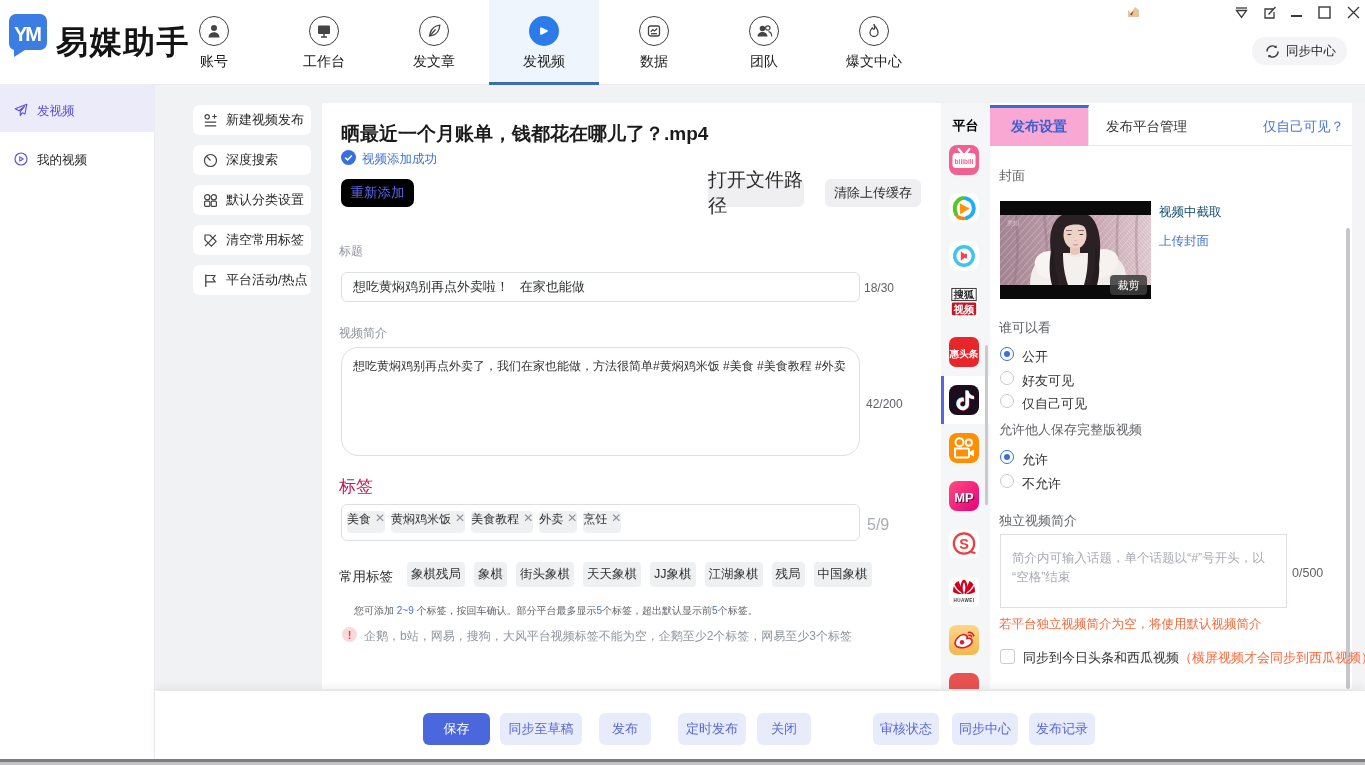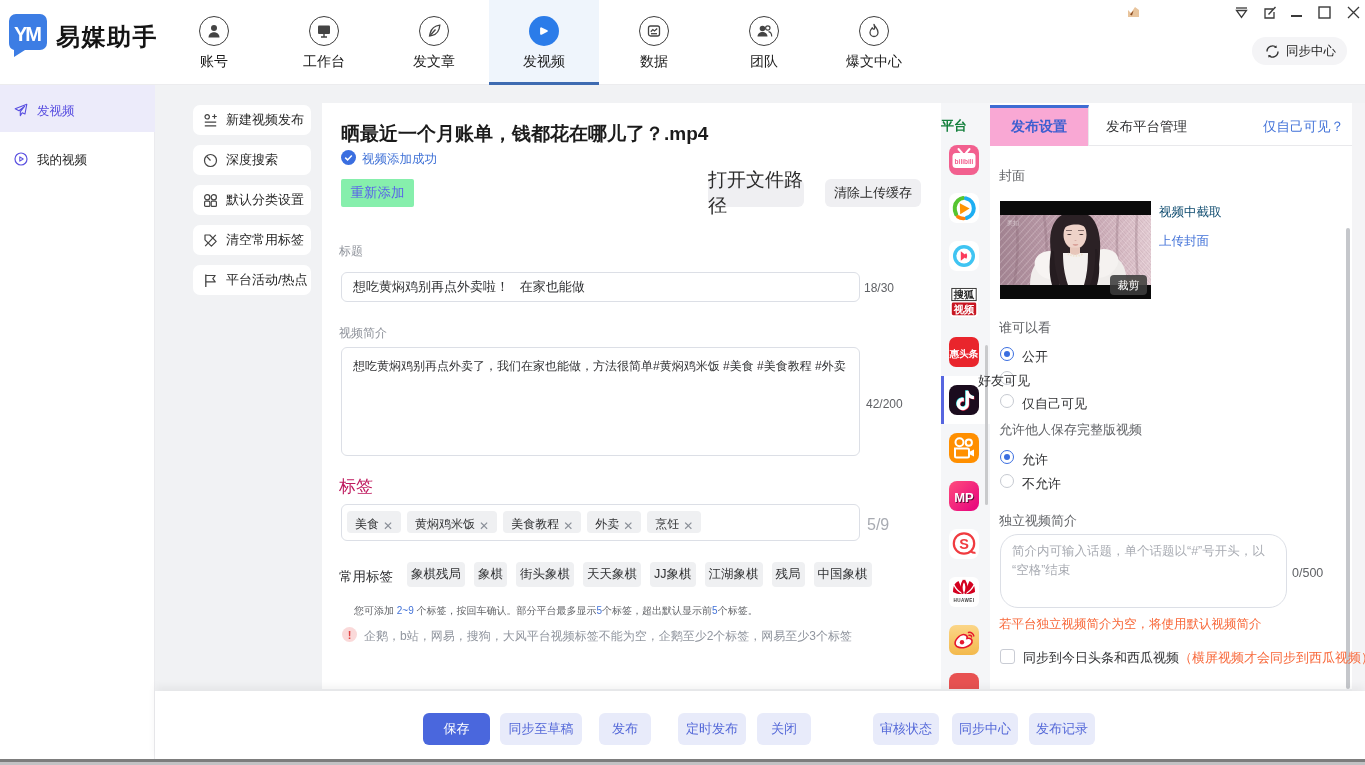--- a/index.html
+++ b/index.html
@@ -5,40 +5,40 @@
 *{margin:0;padding:0;box-sizing:border-box}
 html,body{width:1365px;height:765px;overflow:hidden}
 body{background:#f1f2f4;font-family:"Liberation Sans",sans-serif;position:relative;-webkit-font-smoothing:antialiased}
 .a{position:absolute}
 .flex{display:flex;align-items:center}
 .blue{color:#4272d8}
 .navl{text-align:center;font-size:14px;color:#1a1a1a;margin-top:7px}
 .navc{width:30px;height:30px;border-radius:50%;border:1.5px solid #3e3e3e;background:#fff;display:flex;align-items:center;justify-content:center;margin:16px auto 0}
 .tbtn{position:absolute;left:193px;width:118px;height:30px;background:#fff;border-radius:7px;display:flex;align-items:center;padding-left:10px;font-size:13px;color:#262626}
 .tbtn svg{margin-right:8px}
-.tag{height:22px;background:#eff0f2;border-radius:4px;display:flex;align-items:flex-end;padding:0 8px;font-size:12px;color:#303133;white-space:nowrap}
+.tag{height:22px;background:#eff0f2;border-radius:4px;display:flex;align-items:flex-start;padding:0 0;font-size:12px;color:#303133;white-space:nowrap}
 .tag .x{color:#8a8f98;margin-left:4px;font-size:12px}
 .ctag{height:25px;background:#eff0f2;border-radius:4px;display:flex;align-items:center;padding:0 4px;font-size:12.5px;color:#303133;white-space:nowrap}
 .radio{width:14px;height:14px;border-radius:50%;border:1.5px solid #c6cad1;background:#fff;position:absolute}
 .radio.sel{border:1.5px solid #3a6ee0}
 .radio.sel:after{content:"";position:absolute;left:2.5px;top:2.5px;width:6px;height:6px;border-radius:50%;background:#3a6ee0}
 .rtext{position:absolute;font-size:13px;color:#303133}
 .bbtn{position:absolute;top:713px;height:32px;border-radius:6px;background:#e8ebfa;color:#5468d8;font-size:13px;display:flex;align-items:center;justify-content:center}
 .picon{position:absolute;left:949px;width:30px;height:30px}
 </style>
 </head>
 <body>
 
 <div class="a" style="left:0;top:0;width:1365px;height:85px;background:#fff;border-bottom:1px solid #ececee"></div>
 
 <svg class="a" style="left:7px;top:13px" width="40" height="44" viewBox="0 0 40 44">
   <path d="M9 1 h24 a7 7 0 0 1 7 7 v22 a7 7 0 0 1 -7 7 h-15 l-11 7 v-7 a7 7 0 0 1 -5 -7 v-22 a7 7 0 0 1 7 -7 z" fill="#3c7de4"></path>
   <text x="20" y="28" font-size="20" font-weight="bold" fill="#fff" text-anchor="middle" letter-spacing="-2">YM</text>
 </svg>
-<div class="a" style="left:56px;top:21px;font-size:24px;font-weight:bold;color:#141414;letter-spacing:1.5px">易媒助手</div>
+<div class="a" style="left:56px;top:21px;font-size:32px;font-weight:bold;color:#141414;letter-spacing:1.5px">易媒助手</div>
 
 <div class="a" style="left:489px;top:0;width:110px;height:85px;background:#eff5fc"></div>
 <div class="a" style="left:489px;top:82px;width:110px;height:3px;background:#3e6bb1"></div>
 <div class="a nav1" style="left:184px;top:0;width:60px">
   <div class="navc">
       <svg width="16" height="16" viewBox="0 0 16 16">
         <circle cx="8" cy="5" r="3" fill="#444"></circle>
         <path d="M2.5 14.5 c0-3.2 2.4-5.3 5.5-5.3 s5.5 2.1 5.5 5.3 z" fill="#444"></path>
       </svg>
     </div>
@@ -164,28 +164,28 @@
       <path d="M2.8 2.5 h9.4 l-2.4 3.2 2.4 3.2 h-9.4" fill="none" stroke="#444" stroke-width="1.2" stroke-linejoin="round"></path>
     </svg>平台活动/热点</div>
 
 <div class="a" style="left:322px;top:103px;width:619px;height:586px;background:#fff"></div>
 <div class="a" style="left:341px;top:121px;font-size:19px;font-weight:bold;color:#1b1b1b">晒最近一个月账单，钱都花在哪儿了？.mp4</div>
 <svg class="a" style="left:341px;top:150px" width="15" height="15" viewBox="0 0 15 15">
     <circle cx="7.5" cy="7.5" r="7.5" fill="#3a6ee0"></circle>
     <path d="M4.2 7.6 L6.6 9.9 L10.8 5.4" fill="none" stroke="#fff" stroke-width="1.5"></path>
   </svg>
 <div class="a" style="left:362px;top:151px;font-size:12.5px;color:#3e70d6">视频添加成功</div>
-<div class="a flex" style="left:341px;top:179px;width:73px;height:28px;background:#86efac;border-radius:2px;justify-content:center;font-size:13.5px;color:#5a65e8">重新添加</div>
+<div class="a flex" style="left:341px;top:179px;width:73px;height:28px;background:#000000;border-radius:7px;justify-content:center;font-size:13.5px;color:#5a65e8">重新添加</div>
 <div class="a flex" style="left:708px;top:179px;width:96px;height:28px;background:#efeff2;border-radius:6px;justify-content:center;font-size:19px;color:#2b2b2b">打开文件路径</div>
 <div class="a flex" style="left:825px;top:179px;width:96px;height:28px;background:#efeff2;border-radius:6px;justify-content:center;font-size:13px;color:#2b2b2b">清除上传缓存</div>
 <div class="a" style="left:339px;top:243px;font-size:12px;color:#8f939b">标题</div>
 <div class="a flex" style="left:341px;top:272px;width:519px;height:30px;border:1px solid #dcdfe6;border-radius:6px;background:#fff;padding-left:11px;font-size:13px;color:#303133">想吃黄焖鸡别再点外卖啦！&nbsp;&nbsp;&nbsp;在家也能做</div>
 <div class="a" style="left:864px;top:281px;font-size:12px;color:#606266">18/30</div>
 <div class="a" style="left:339px;top:325px;font-size:12px;color:#8f939b">视频简介</div>
-<div class="a" style="left:341px;top:347px;width:519px;height:109px;border:1px solid #dcdfe6;border-radius:6px;background:#fff;padding:10px 11px;font-size:12px;color:#303133;white-space:nowrap;overflow:hidden">想吃黄焖鸡别再点外卖了，我们在家也能做，方法很简单#黄焖鸡米饭 #美食 #美食教程 #外卖</div>
+<div class="a" style="left:341px;top:347px;width:519px;height:109px;border:1px solid #dcdfe6;border-radius:17px;background:#fff;padding:10px 11px;font-size:12px;color:#303133;white-space:nowrap;overflow:hidden">想吃黄焖鸡别再点外卖了，我们在家也能做，方法很简单#黄焖鸡米饭 #美食 #美食教程 #外卖</div>
 <div class="a" style="left:866px;top:397px;font-size:12px;color:#606266">42/200</div>
 <div class="a" style="left:339px;top:475px;font-size:17px;color:#be185d">标签</div>
 <div class="a" style="left:341px;top:504px;width:519px;height:37px;border:1px solid #dcdfe6;border-radius:6px;background:#fff"></div>
 <div class="a flex" style="left:347px;top:511px;gap:6px">
   <div class="tag">美食<span class="x">✕</span></div>
   <div class="tag">黄焖鸡米饭<span class="x">✕</span></div>
   <div class="tag">美食教程<span class="x">✕</span></div>
   <div class="tag">外卖<span class="x">✕</span></div>
   <div class="tag">烹饪<span class="x">✕</span></div>
 </div>
@@ -199,21 +199,21 @@
   <div class="ctag">JJ象棋</div>
   <div class="ctag">江湖象棋</div>
   <div class="ctag">残局</div>
   <div class="ctag">中国象棋</div>
 </div>
 <div class="a" style="left:354px;top:604px;font-size:10px;color:#606266">您可添加 <span class="blue">2~9</span> 个标签，按回车确认。部分平台最多显示<span class="blue">5</span>个标签，超出默认显示前<span class="blue">5</span>个标签。</div>
 <div class="a flex" style="left:342px;top:627px;width:15px;height:15px;border-radius:50%;background:#fad9d9;justify-content:center;font-size:11px;font-weight:bold;color:#e04545">!</div>
 <div class="a" style="left:364px;top:628px;font-size:12px;color:#90959e">企鹅，b站，网易，搜狗，大风平台视频标签不能为空，企鹅至少2个标签，网易至少3个标签</div>
 
 <div class="a" style="left:941px;top:103px;width:49px;height:586px;background:#f5f6f8"></div>
-<div class="a" style="left:941px;top:117px;width:49px;text-align:left;font-size:13px;font-weight:bold;color:#15803d">平台</div>
+<div class="a" style="left:941px;top:117px;width:49px;text-align:center;font-size:13px;font-weight:bold;color:#000000">平台</div>
 <div class="a" style="left:941px;top:376px;width:49px;height:48px;background:#fff"></div>
 <div class="a" style="left:941px;top:376px;width:3px;height:48px;background:#5766e0"></div>
 <div class="a" style="left:985px;top:345px;width:3px;height:160px;background:#c9cacc;border-radius:2px"></div>
 
 <svg class="picon" style="top:145px" width="30" height="30" viewBox="0 0 30 30">
   <rect x="0" y="0" width="30" height="30" rx="8" fill="#f2608f"></rect>
   <path d="M9.5 4 L13 8 M20.5 4 L17 8" stroke="#fff" stroke-width="2" stroke-linecap="round"></path>
   <rect x="3.5" y="8" width="23" height="15" rx="3.5" fill="#fff"></rect>
   <text x="15" y="18.8" font-size="6.5" font-weight="bold" fill="#f2608f" text-anchor="middle">bilibili</text>
 </svg>
@@ -351,30 +351,30 @@
   <text x="7" y="23.5" font-size="6" fill="#ffffff" opacity="0.5">美拍</text>
   <rect x="110" y="74" width="37" height="20" rx="4" fill="#3c3c3c" opacity="0.88"></rect>
   <text x="128.5" y="88" font-size="11" fill="#fff" text-anchor="middle">裁剪</text>
 </svg>
 <div class="a" style="left:1159px;top:204px;font-size:12.5px;color:#0c4a6e">视频中截取</div>
 <div class="a" style="left:1159px;top:233px;font-size:12.5px;color:#4272d8">上传封面</div>
 <div class="a" style="left:999px;top:319px;font-size:13px;color:#606266">谁可以看</div>
 <div class="radio sel" style="left:1000px;top:347px"></div>
 <div class="rtext" style="left:1022px;top:348px">公开</div>
 <div class="radio" style="left:1000px;top:371px"></div>
-<div class="rtext" style="left:978px;top:372px">好友可见</div>
+<div class="rtext" style="left:1022px;top:372px">好友可见</div>
 <div class="radio" style="left:1000px;top:394px"></div>
 <div class="rtext" style="left:1022px;top:395px">仅自己可见</div>
 <div class="a" style="left:999px;top:421px;font-size:13px;color:#606266">允许他人保存完整版视频</div>
 <div class="radio sel" style="left:1000px;top:450px"></div>
 <div class="rtext" style="left:1022px;top:451px">允许</div>
 <div class="radio" style="left:1000px;top:474px"></div>
 <div class="rtext" style="left:1022px;top:475px">不允许</div>
 <div class="a" style="left:999px;top:512px;font-size:13px;color:#606266">独立视频简介</div>
-<div class="a" style="left:1000px;top:534px;width:287px;height:74px;border:1px solid #dcdfe6;border-radius:18px;background:#fff;padding:7px 11px;font-size:12.5px;color:#a8abb2;line-height:19px">简介内可输入话题，单个话题以“#”号开头，以<br>“空格”结束</div>
+<div class="a" style="left:1000px;top:534px;width:287px;height:74px;border:1px solid #dcdfe6;border-radius:0;background:#fff;padding:14px 11px;font-size:12.5px;color:#a8abb2;line-height:19px">简介内可输入话题，单个话题以“#”号开头，以<br>“空格”结束</div>
 <div class="a" style="left:1292px;top:566px;font-size:12.5px;color:#606266">0/500</div>
 <div class="a" style="left:999px;top:616px;font-size:12.5px;color:#f8683a">若平台独立视频简介为空，将使用默认视频简介</div>
 <div class="a" style="left:1000px;top:649px;width:15px;height:15px;border:1px solid #c9ccd4;border-radius:3px;background:#fff"></div>
 <div class="a" style="left:1023px;top:649px;font-size:13px;white-space:nowrap"><span style="color:#303133">同步到今日头条和西瓜视频</span><span style="color:#f8683a">（横屏视频才会同步到西瓜视频）</span></div>
 
 <div class="a" style="left:155px;top:691px;width:1210px;height:69px;background:#fff;box-shadow:0 -5px 8px rgba(0,0,0,.05)"></div>
 <div class="bbtn" style="left:423px;width:67px;background:#4a67dd;color:#fff">保存</div>
 <div class="bbtn" style="left:500px;width:82px">同步至草稿</div>
 <div class="bbtn" style="left:599px;width:52px">发布</div>
 <div class="bbtn" style="left:678px;width:68px">定时发布</div>

